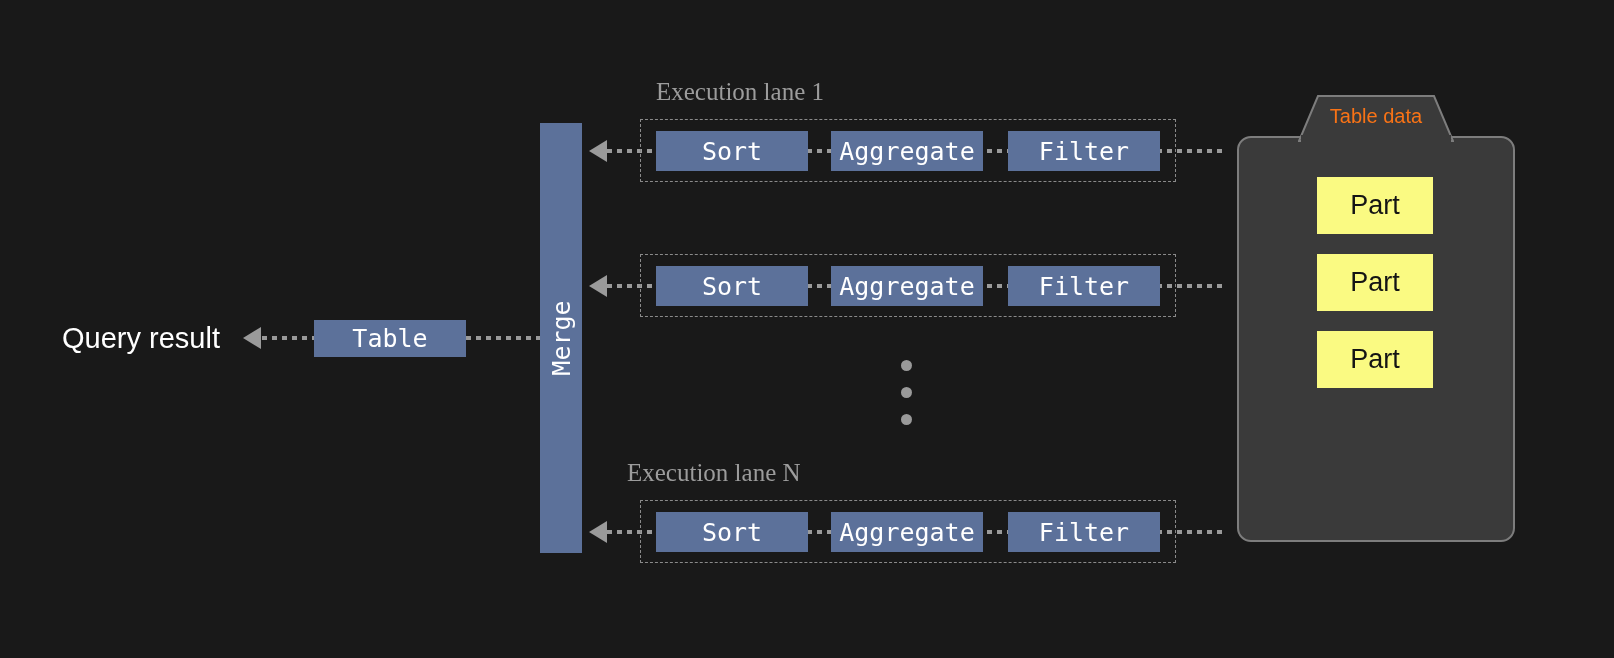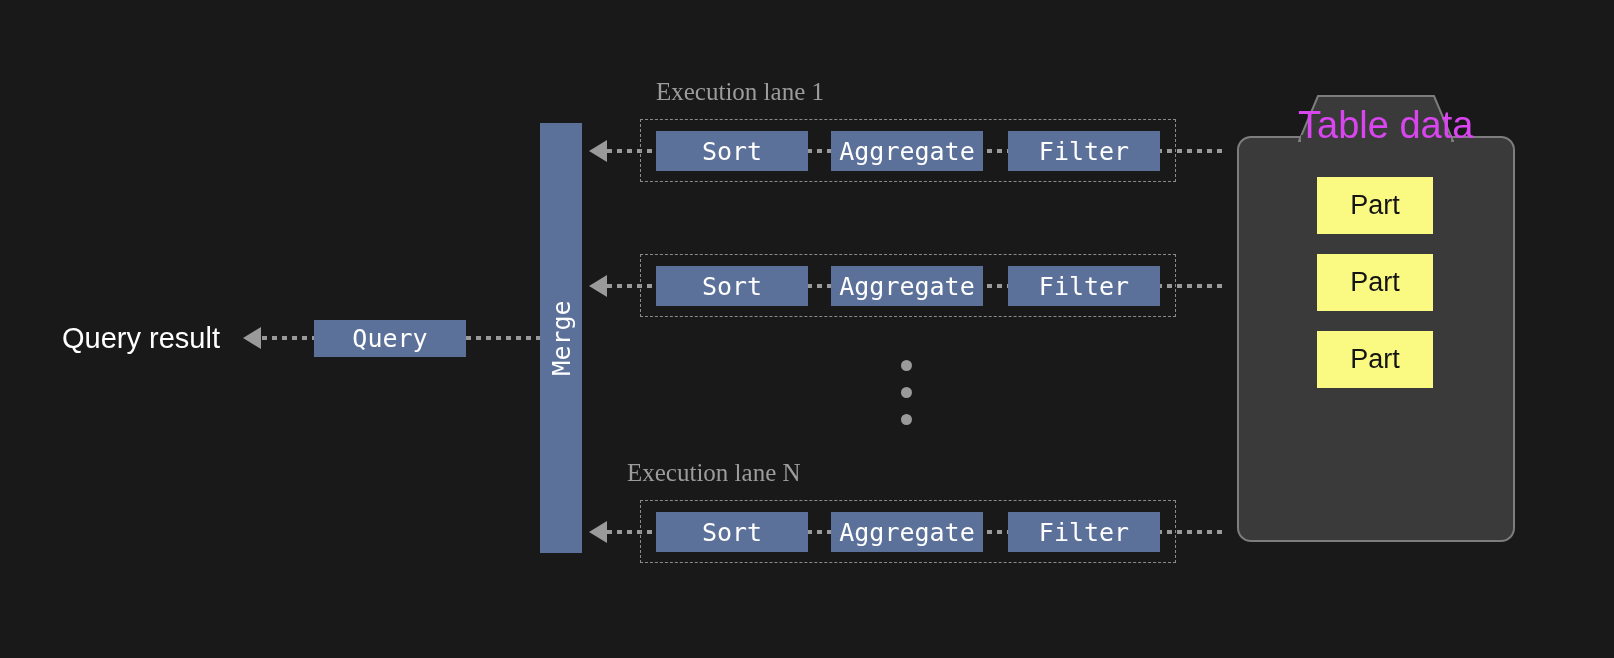--- a/index.html
+++ b/index.html
@@ -118,24 +118,25 @@
     border-radius: 14px;
     box-sizing: border-box;
     z-index: 2;
   }
   #table-tab-border {
     position: absolute;
     z-index: 5;
   }
   #table-tab-label {
     position: absolute;
-    color: #d946ef;
-    font-size: 38px;
-    line-height: 1;
-    white-space: nowrap;
+    color: #f97316;
+    font-size: 20px;
+    line-height: 1;
+    white-space: nowrap;
+    text-align: center;
     z-index: 6;
   }
   .part {
     position: absolute;
     background: #fafa82;
     color: #141414;
     font-size: 27px;
     line-height: 1;
     display: flex;
     align-items: center;
@@ -147,21 +148,21 @@
 <body>
 
 <div id="canvas">
 
   <div class="plain-label" style="left:62px; top:324px;">Query result</div>
 
   <div class="arrow-left" style="left:243px; top:327px;"></div>
 
   <div class="dotline" style="left:262px; top:336px; width:54px;"></div>
 
-  <div class="op" style="left:314px; top:320px; width:152px; height:37px;">Query</div>
+  <div class="op" style="left:314px; top:320px; width:152px; height:37px;">Table</div>
 
   <div class="dotline" style="left:466px; top:336px; width:76px;"></div>
 
   <div id="merge-bar" style="left:540px; top:123px; width:42px; height:430px;">
     <span class="merge-label">Merge</span>
   </div>
 
   <div class="lane-label" style="left:656px; top:79px; width:520px;">Execution lane 1</div>
 
   <div class="lane-box" style="left:640px; top:119px; width:536px; height:63px;"></div>

